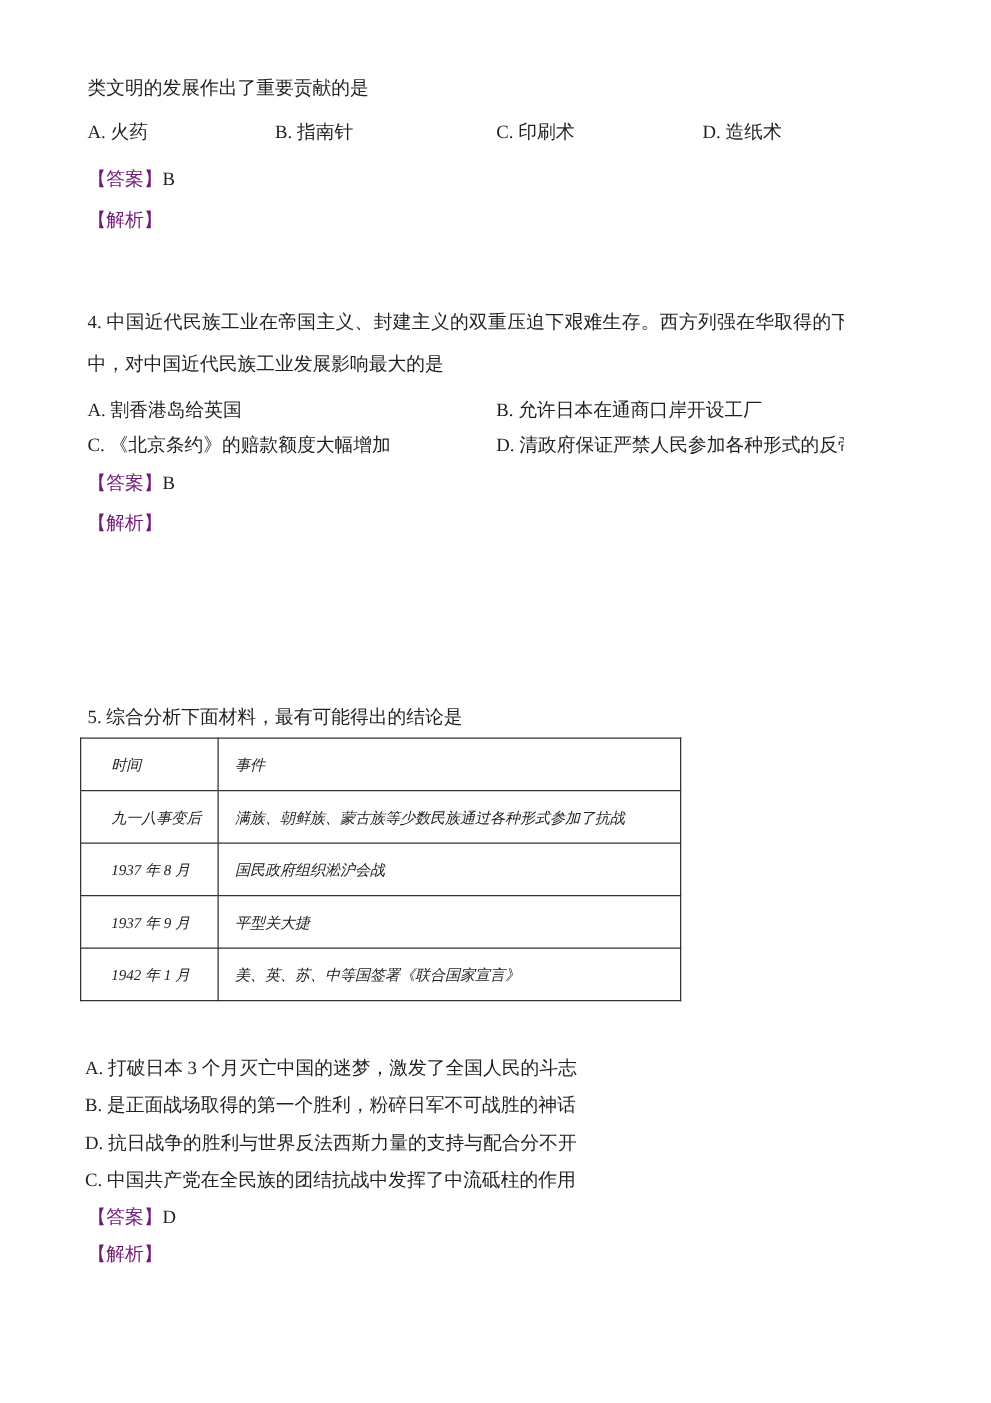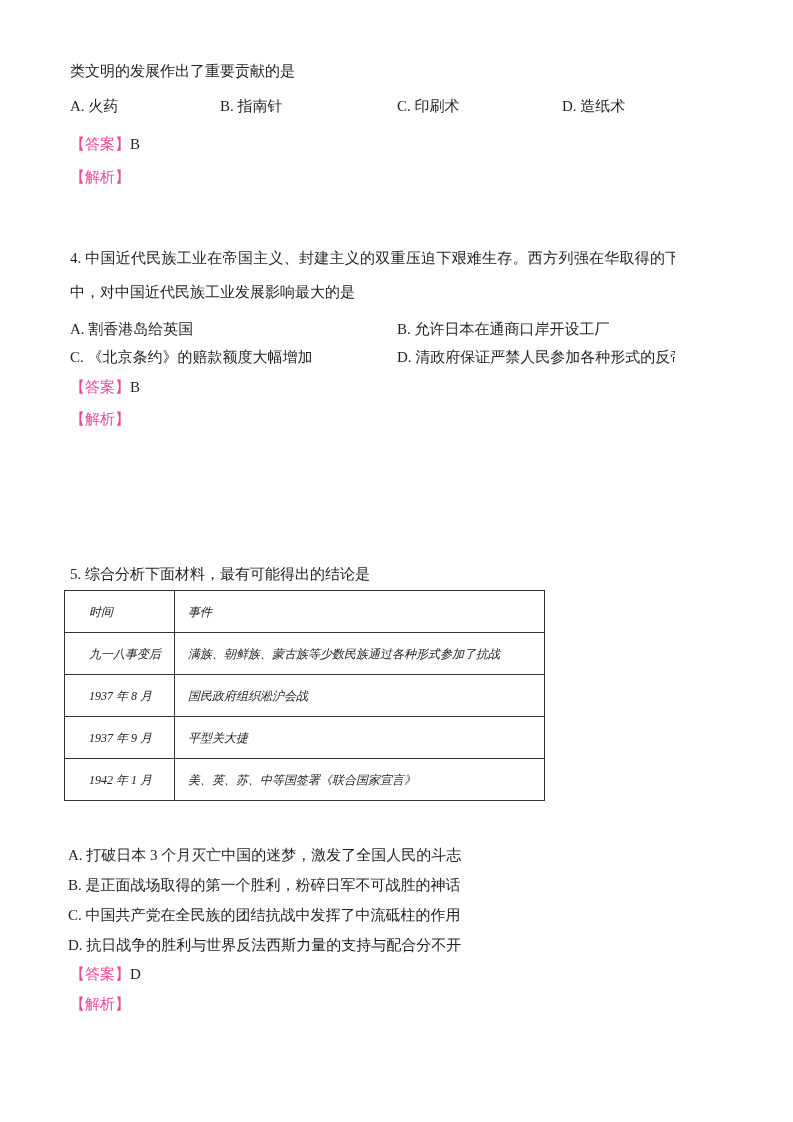--- a/index.html
+++ b/index.html
@@ -33,21 +33,21 @@
     right: 67px;
     height: 33px;
     line-height: 33px;
     text-align: right;
   }
   .row span { position: absolute; white-space: nowrap; }
   .c1 { left: 0; }
   .c2 { left: 150px; }
   .c3 { left: 327px; }
   .c4 { left: 492px; }
-  .blue { color: #ec4899; }
+  .blue { color: #701a75; }
   .qtable {
     position: absolute;
     left: 64px;
     top: 590px;
     width: 481px;
     border-collapse: collapse;
     font-family: "Liberation Serif", "DejaVu Serif", serif;
     font-style: italic;
     font-size: 12px;
     color: #222222;
@@ -131,22 +131,22 @@
       <tr>
         <td class="t-col1">1942 年 1 月</td>
         <td>美、英、苏、中等国签署《联合国家宣言》</td>
       </tr>
     </tbody>
   </table>
 
   <div class="optlist">
     <div>A. 打破日本 3 个月灭亡中国的迷梦，激发了全国人民的斗志</div>
     <div>B. 是正面战场取得的第一个胜利，粉碎日军不可战胜的神话</div>
+    <div>D. 抗日战争的胜利与世界反法西斯力量的支持与配合分不开</div>
     <div>C. 中国共产党在全民族的团结抗战中发挥了中流砥柱的作用</div>
-    <div>D. 抗日战争的胜利与世界反法西斯力量的支持与配合分不开</div>
   </div>
 
   <div class="line" style="top:958px">
     <span class="blue">【答案】</span><span>D</span>
   </div>
 
   <div class="line blue" style="top:988px">【解析】</div>
 
 </div>
 

